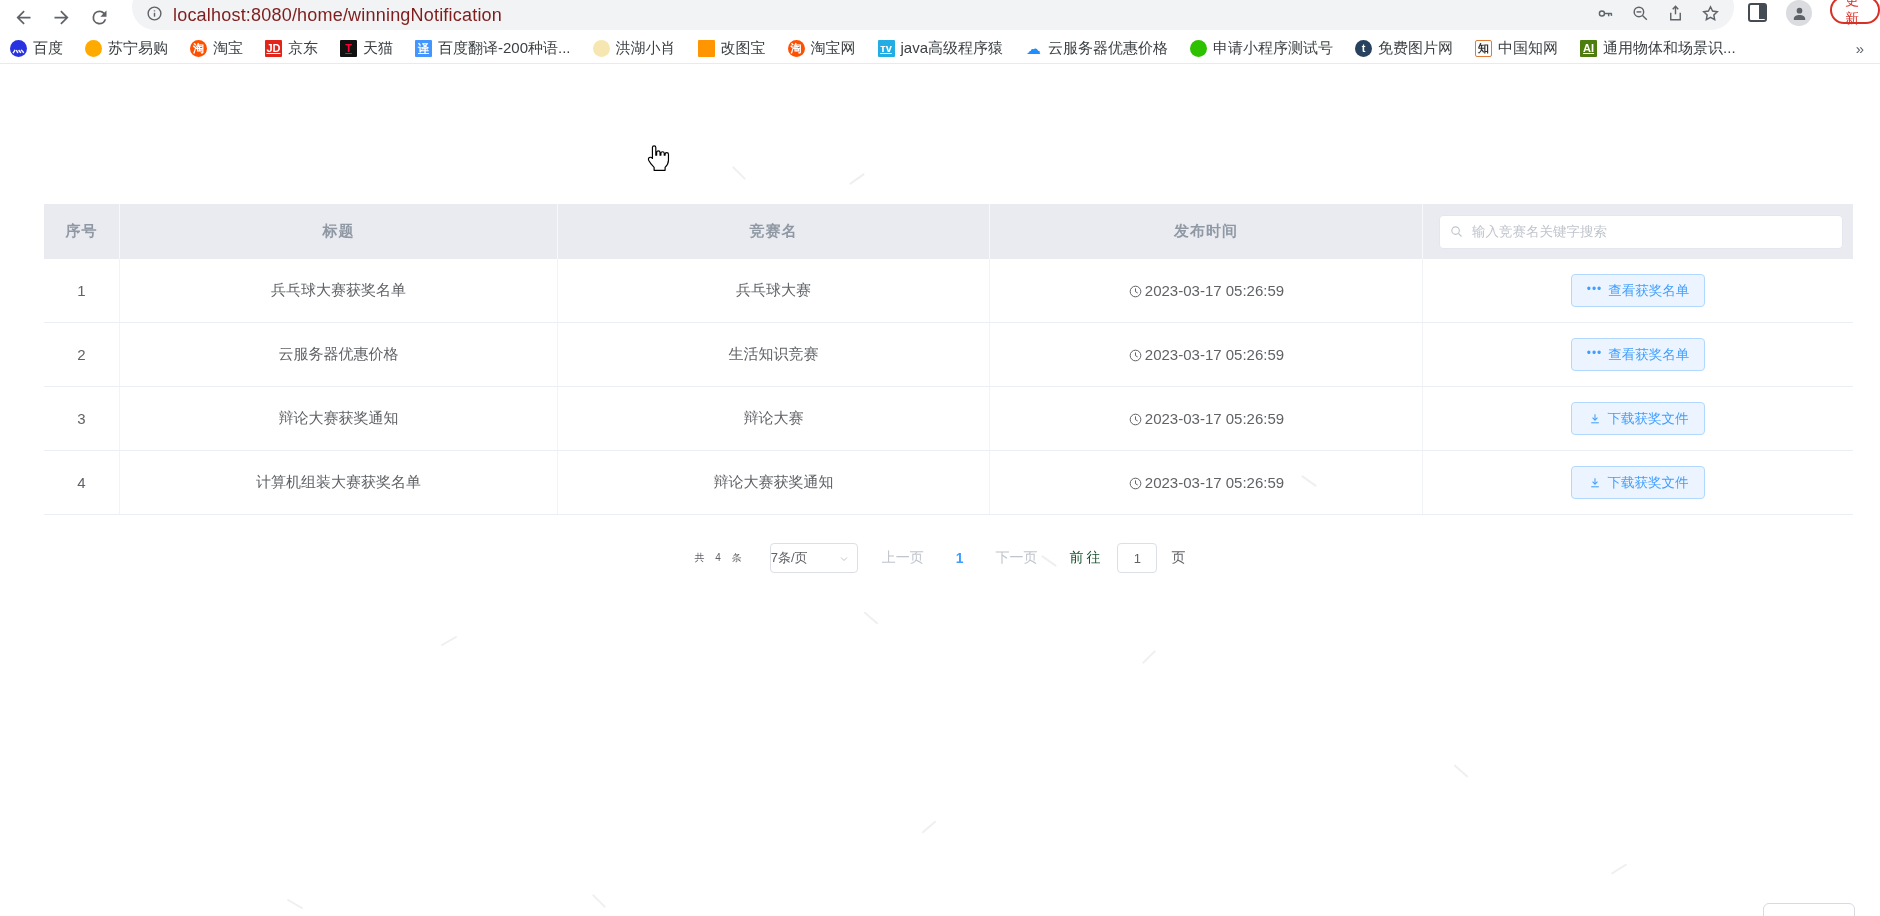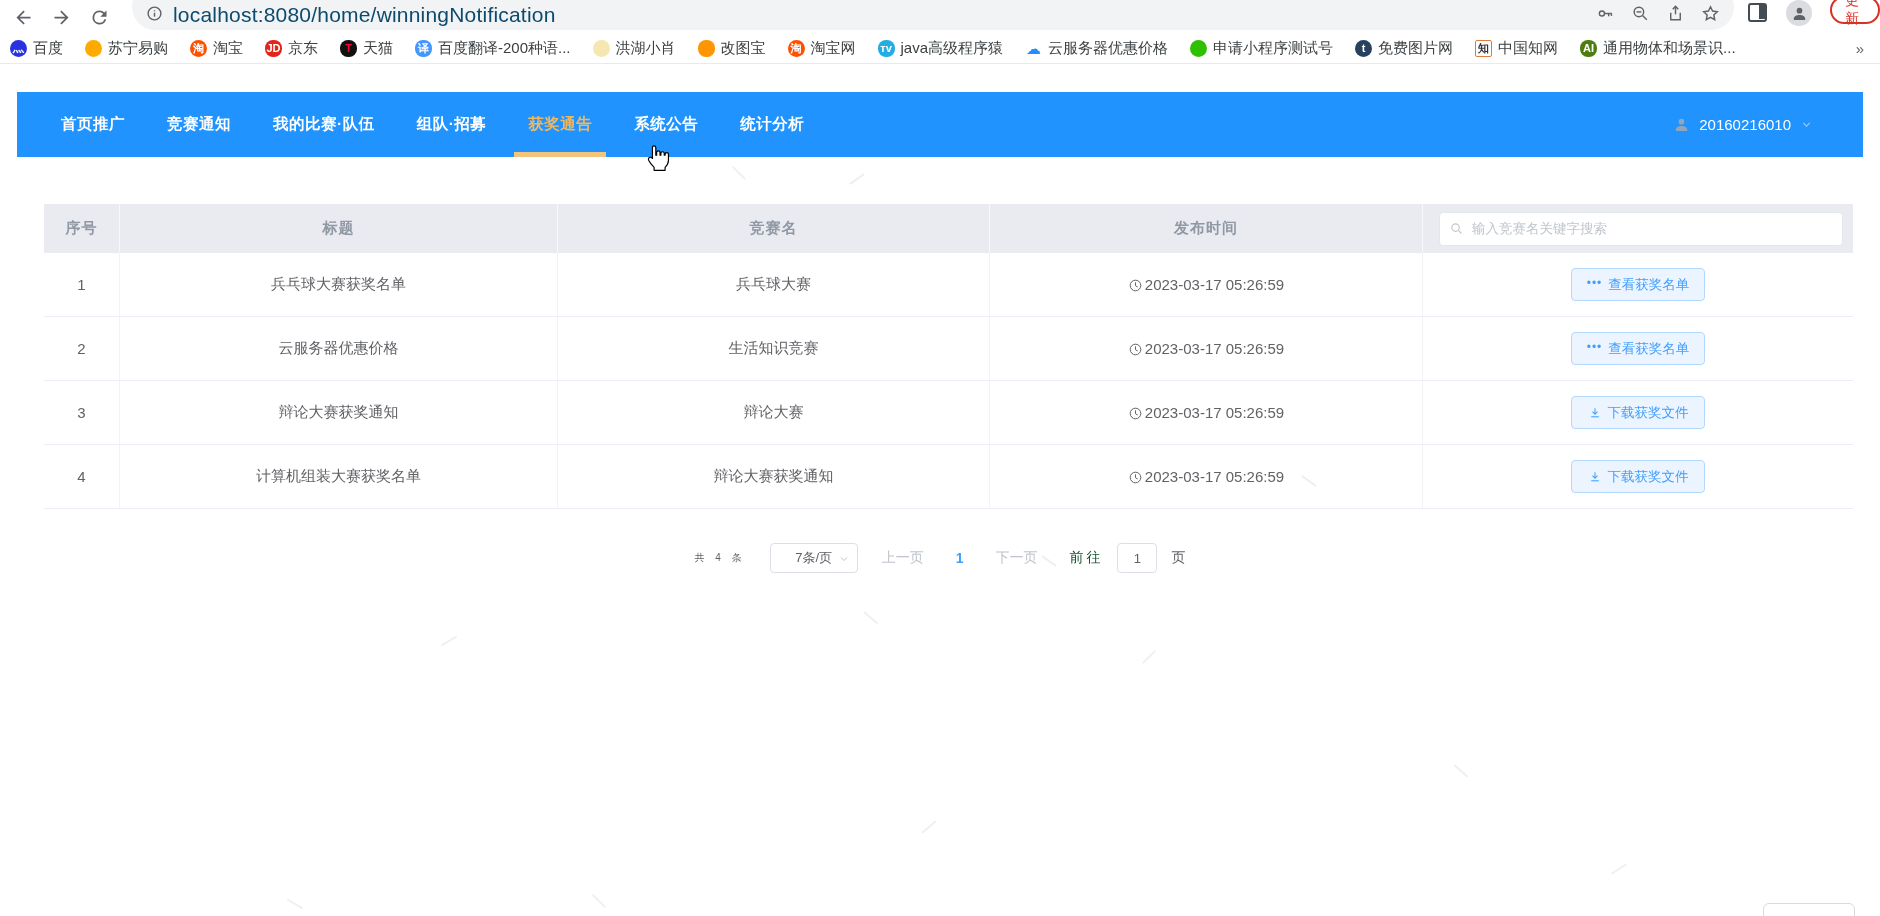--- a/index.html
+++ b/index.html
@@ -7,72 +7,72 @@
   body { font-family:"Liberation Sans","DejaVu Sans",sans-serif; }
   .screen { position:relative; width:1880px; height:916px; background:#fff; overflow:hidden; }
 
   
   .urlbar-row { position:absolute; left:0; top:0; width:1880px; height:34px; background:#fff; }
   .chrome-btn { position:absolute; top:2px; width:30px; height:30px; display:flex; align-items:center; justify-content:center; color:#5f6368; cursor:pointer; }
   .chrome-btn svg { width:21px; height:21px; fill:#5f6368; }
   .omnibox { position:absolute; left:132px; top:-16px; width:1602px; height:46px; background:#f1f3f4; border-radius:23px; display:flex; align-items:flex-end; }
   .omnibox-inner { display:flex; align-items:center; height:30px; width:100%; padding:0 14px; }
   .info-icon svg { width:17px; height:17px; stroke:#5f6368; fill:none; stroke-width:2; }
-  .url-text { font-size:21px; color:#0c4a6e; margin-left:10px; white-space:nowrap; letter-spacing:.2px; }
+  .url-text { font-size:18px; color:#7f1d1d; margin-left:10px; white-space:nowrap; letter-spacing:.2px; }
   .omni-right { margin-left:auto; display:flex; align-items:center; gap:16px; }
   .omni-right svg { width:19px; height:19px; stroke:#5f6368; fill:none; stroke-width:1.8; }
   .sidepanel-icon { position:absolute; left:1748px; top:3px; width:19px; height:19px; border:2.5px solid #454b52; border-radius:3px; }
   .sidepanel-icon::after { content:""; position:absolute; right:0; top:0; width:6px; height:14px; background:#454b52; }
   .avatar-wrap { position:absolute; left:1786px; top:0; width:26px; height:26px; border-radius:50%; background:#dadce0; display:flex; align-items:center; justify-content:center; }
   .avatar-wrap svg { width:17px; height:17px; fill:#5f6368; }
   .update-pill { position:absolute; left:1830px; top:-4px; height:28px; padding:0 18px 0 13px; border:2px solid #d93025; border-radius:14px; color:#d93025; font-size:14px; display:flex; align-items:center; background:#fff; }
 
   .bookmarks-row { position:absolute; left:0; top:34px; width:1880px; height:30px; background:#fff; border-bottom:1px solid #e8eaed; display:flex; align-items:center; padding:0 10px; }
   .bm-items { display:flex; align-items:center; gap:22px; flex:1; overflow:hidden; }
   .bookmark { display:flex; align-items:center; gap:6px; white-space:nowrap; cursor:pointer; }
   .bm-label { font-size:15px; color:#3c4043; }
   .favicon { width:17px; height:17px; display:flex; align-items:center; justify-content:center; font-size:11px; font-weight:bold; line-height:1; flex:none; }
   .fav-circle { border-radius:50%; }
-  .fav-square { border-radius:8px; }
+  .fav-square { border-radius:1px;text-decoration:underline; }
   .fav-bordered { border-radius:2px; border:1.5px solid #e07b39; }
   .bm-overflow { color:#5f6368; font-size:15px; padding:0 6px; cursor:pointer; }
 
   
   .navbar { position:absolute; left:17px; top:92px; width:1846px; height:65px; background:#2093fe; display:flex; align-items:stretch; padding-left:30px; }
   .nav-items { display:flex; gap:14px; }
   .nav-item { display:flex; align-items:center; padding:0 14px; color:#ffffff; font-size:15.5px; font-weight:bold; letter-spacing:.5px; cursor:pointer; border-bottom:5px solid transparent; padding-top:5px; }
   .nav-item.active { color:#eeb861; border-bottom-color:#f2c57f; }
   .nav-user { margin-left:auto; margin-right:50px; display:flex; align-items:center; gap:9px; cursor:pointer; }
   .nav-user svg.person { width:17px; height:17px; fill:#8fa6bd; }
   .nav-username { color:#fff; font-size:15px; }
   .nav-user svg.chev { width:13px; height:13px; stroke:#9ccbfb; fill:none; stroke-width:2; }
 
   
   .table-wrap { position:absolute; left:44px; top:204px; width:1809px; }
-  .t-header { display:flex; height:49px; background:#e9ebf1; }
+  .t-header { display:flex; height:55px; background:#e9ebf1; }
   .t-hcell { display:flex; align-items:center; justify-content:center; color:#8f98a3; font-size:15px; font-weight:bold; border-right:1px solid #f7f8fa; letter-spacing:1px; }
   .t-hcell:last-child { border-right:none; }
   .t-row { display:flex; height:64px; border-bottom:1px solid #ebeef5; background:#fff; }
   .t-cell { display:flex; align-items:center; justify-content:center; color:#606266; font-size:15px; border-right:1px solid #f2f3f7; }
   .t-cell:last-child { border-right:none; }
   .col1 { width:76px; } .col2 { width:438px; } .col3 { width:432px; } .col4 { width:433px; } .col5 { width:430px; }
   .time-cell svg { width:15px; height:15px; stroke:#606266; fill:none; stroke-width:1.6; margin-right:2px; position:relative; top:1px; }
   .search-cell { justify-content:flex-start; padding:0 10px 0 16px; }
   .search-box { position:relative; width:404px; height:34px; }
   .search-box input { width:100%; height:100%; border:1px solid #e3e6ec; border-radius:4px; background:#fff; padding:0 10px 0 32px; font-size:13.5px; color:#606266; outline:none; font-family:inherit; }
   .search-box input::placeholder { color:#bfc4cc; }
   .search-box svg { position:absolute; left:10px; top:9px; width:15px; height:15px; stroke:#c0c4cc; fill:none; stroke-width:1.8; }
   .action-btn { display:flex; align-items:center; justify-content:center; gap:6px; width:134px; height:33px; background:#ecf5ff; border:1px solid #b3d8ff; border-radius:4px; color:#409eff; font-size:13.5px; cursor:pointer; font-family:inherit; }
   .action-btn .dots { letter-spacing:1px; font-size:12px; position:relative; top:-2px; }
   .action-btn svg { width:14px; height:14px; stroke:#409eff; fill:none; stroke-width:1.8; }
 
   
   .pagination { position:absolute; left:0; top:543px; width:1880px; display:flex; align-items:center; justify-content:center; gap:14px; }
   .pg-total { color:#606266; font-size:10px; letter-spacing:4px; margin-right:10px; }
-  .pg-select { position:relative; width:88px; height:30px; border:1px solid #dcdfe6; border-radius:4px; display:flex; align-items:center; justify-content:center; color:#606266; font-size:13px; cursor:pointer; background:#fff; }
+  .pg-select { position:relative; width:88px; height:30px; border:1px solid #dcdfe6; border-radius:4px; display:flex; align-items:center; color:#606266; font-size:13px; cursor:pointer; background:#fff; }
   .pg-select svg { position:absolute; right:7px; top:9px; width:12px; height:12px; stroke:#c0c4cc; fill:none; stroke-width:2; }
   .pg-btn { color:#c0c4cc; font-size:14px; padding:0 10px; cursor:default; }
   .pg-page { color:#409eff; font-size:14px; font-weight:bold; padding:0 8px; cursor:pointer; }
   .pg-goto { color:#14532d; font-size:14px; letter-spacing:3px; margin-left:8px; }
   .pg-input { width:40px; height:30px; border:1px solid #dcdfe6; border-radius:4px; text-align:center; font-size:13px; color:#606266; outline:none; font-family:inherit; }
   .pg-unit { color:#606266; font-size:14px; }
 
   
   .scratch { position:absolute; width:18px; height:2px; background:rgba(120,130,150,.13); border-radius:2px; }
   .corner-box { position:absolute; left:1763px; top:903px; width:92px; height:26px; background:#fff; border:1px solid #d8dadf; border-radius:6px; }
@@ -208,40 +208,20 @@
           <span class="bm-label">中国知网</span>
         </span>
         <span class="bookmark">
           <span class="favicon fav-square" style="background: #4d7c0f; color: rgb(255, 255, 255);">AI</span>
           <span class="bm-label">通用物体和场景识...</span>
         </span>
       </div>
     <div class="bm-overflow">»</div>
   </div>
 
-  <div class="navbar">
-    <div class="nav-items">
-        <div class="nav-item">首页推广</div>
-        <div class="nav-item">竞赛通知</div>
-        <div class="nav-item">我的比赛·队伍</div>
-        <div class="nav-item">组队·招募</div>
-        <div class="nav-item active">获奖通告</div>
-        <div class="nav-item">系统公告</div>
-        <div class="nav-item">统计分析</div>
-      </div>
-    <div class="nav-user">
-      <svg class="person" viewBox="0 0 24 24">
-          <path d="M12 12a4 4 0 1 0-4-4 4 4 0 0 0 4 4zm0 2c-4.4 0-8 2.2-8 5v2h16v-2c0-2.8-3.6-5-8-5z"></path>
-        </svg>
-      <span class="nav-username">20160216010</span>
-      <svg class="chev" viewBox="0 0 24 24">
-          <path d="M6 9l6 6 6-6"></path>
-        </svg>
-    </div>
-  </div>
 
   <div class="table-wrap">
     <div class="t-header">
         <div class="t-hcell col1">序号</div>
         <div class="t-hcell col2">标题</div>
         <div class="t-hcell col3">竞赛名</div>
         <div class="t-hcell col4">发布时间</div>
         <div class="t-hcell col5 search-cell">
           <div class="search-box"><svg viewBox="0 0 24 24">
               <circle cx="10.5" cy="10.5" r="6"></circle>

